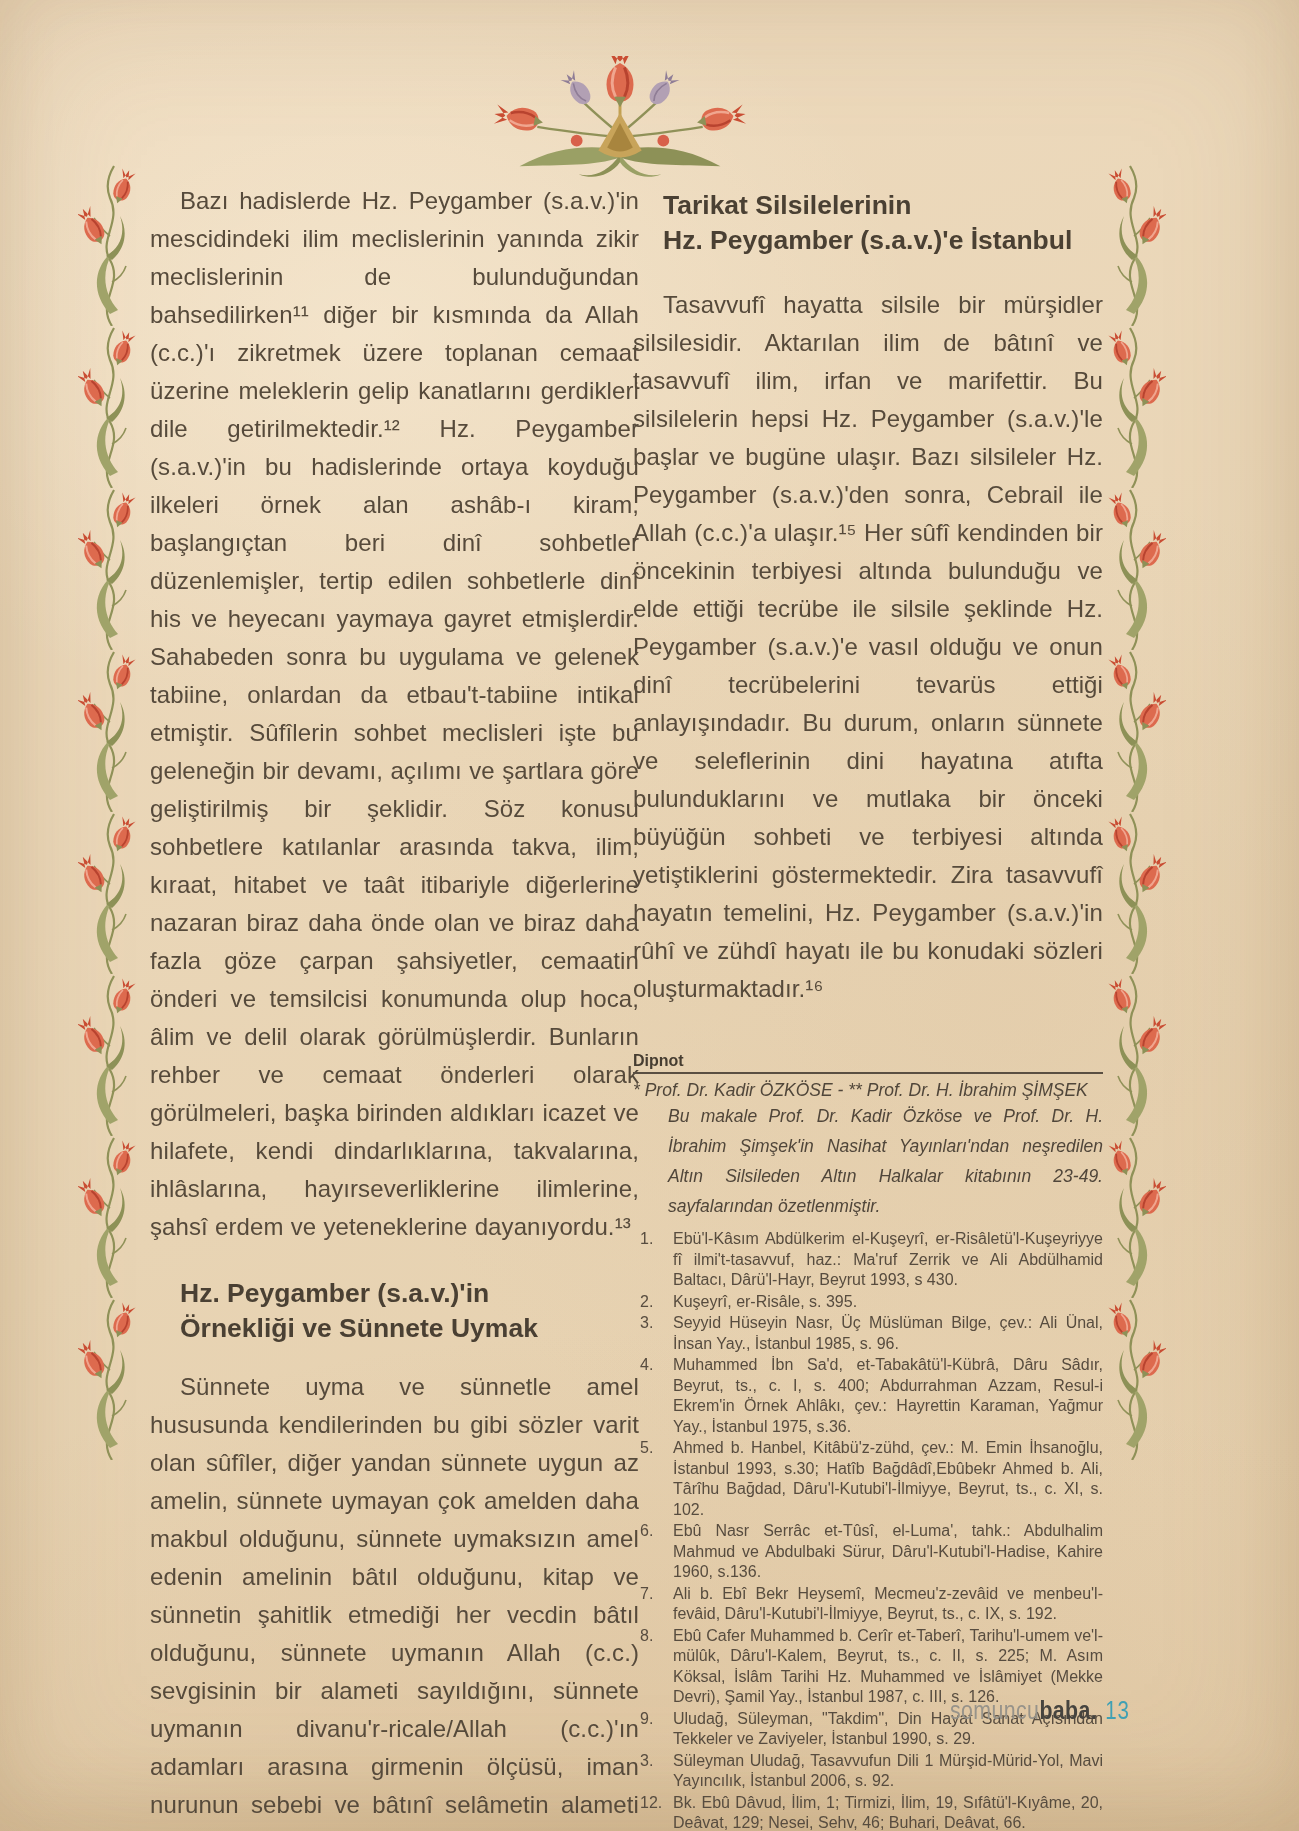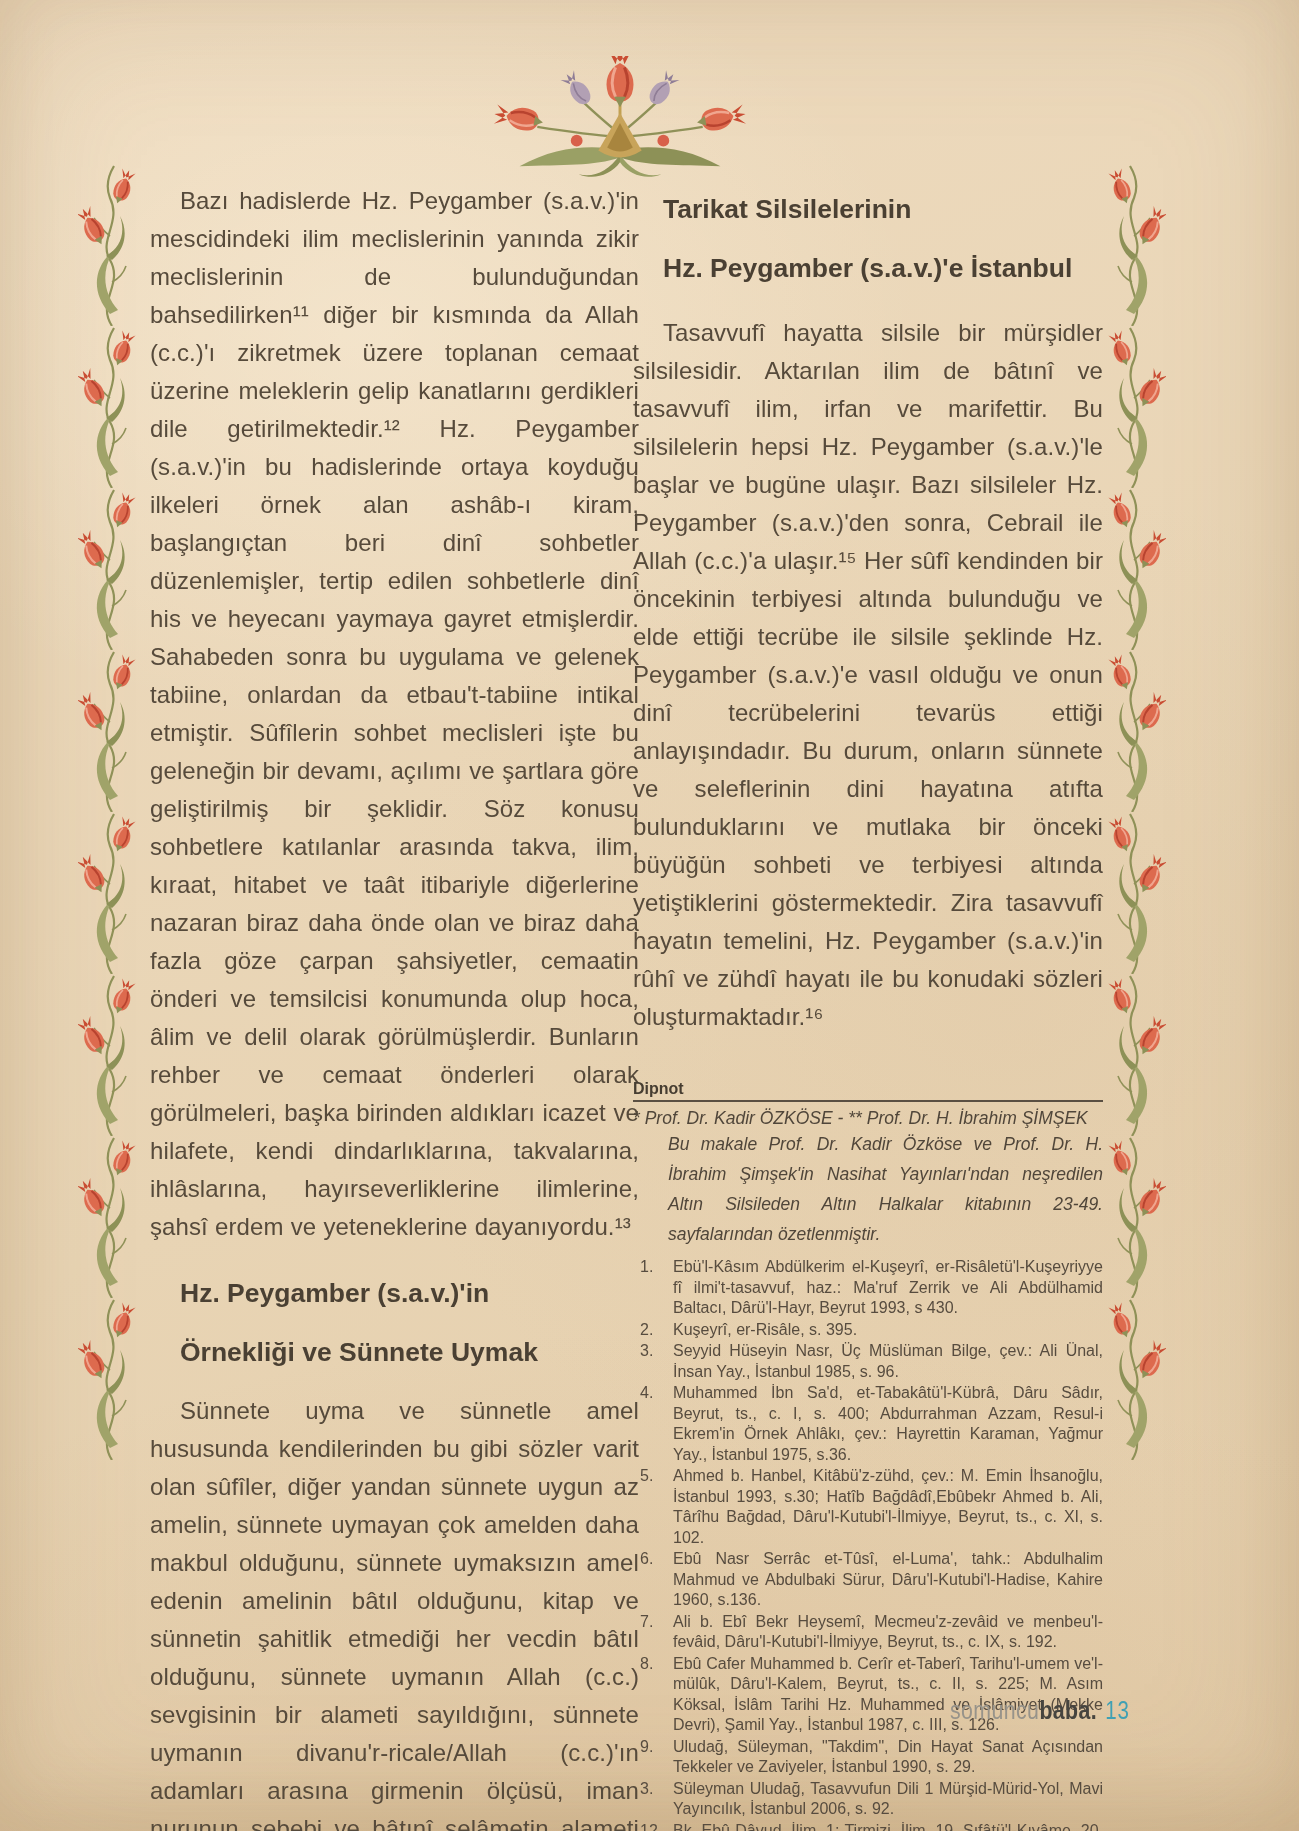--- a/index.html
+++ b/index.html
@@ -27,21 +27,21 @@
   .col-left  { left:150px; width:489px; }
   .col-right { left:633px; width:470px; }
 
   .body-par {
     margin:0; font-size:24px; line-height:38px; text-align:justify;
     text-indent:30px; color:#564a3b; letter-spacing:.1px; word-spacing:.4px;
   }
   .col-left .body-par.first { margin-top:14px; }
 
   h2.subhead { margin:30px 0 22px 0; padding-left:30px; font-size:26.5px; line-height:35px; font-weight:bold; color:#4a4033; }
-  h2.subhead span { display:block;margin-top:24px; }
+  h2.subhead span { display:block; }
   .col-right h2.subhead { margin:20px 0 28px 0; }
 
   
   .dipnot { margin-top:44px; }
   .dipnot-title { margin:0 0 2px 0; font-size:16px; font-weight:bold; color:#463d31; }
   .dipnot-rule { border:0; border-top:2px solid #5a4f42; margin:2px 0 6px 0; }
   .dipnot-authors { margin:0 0 0 0; font-size:17.5px; font-style:italic; color:#50463a; }
   .dipnot-note {
     margin:0 0 8px 0; padding-left:35px; font-size:17.5px; line-height:30px;
     font-style:italic; text-align:justify; color:#50463a;

